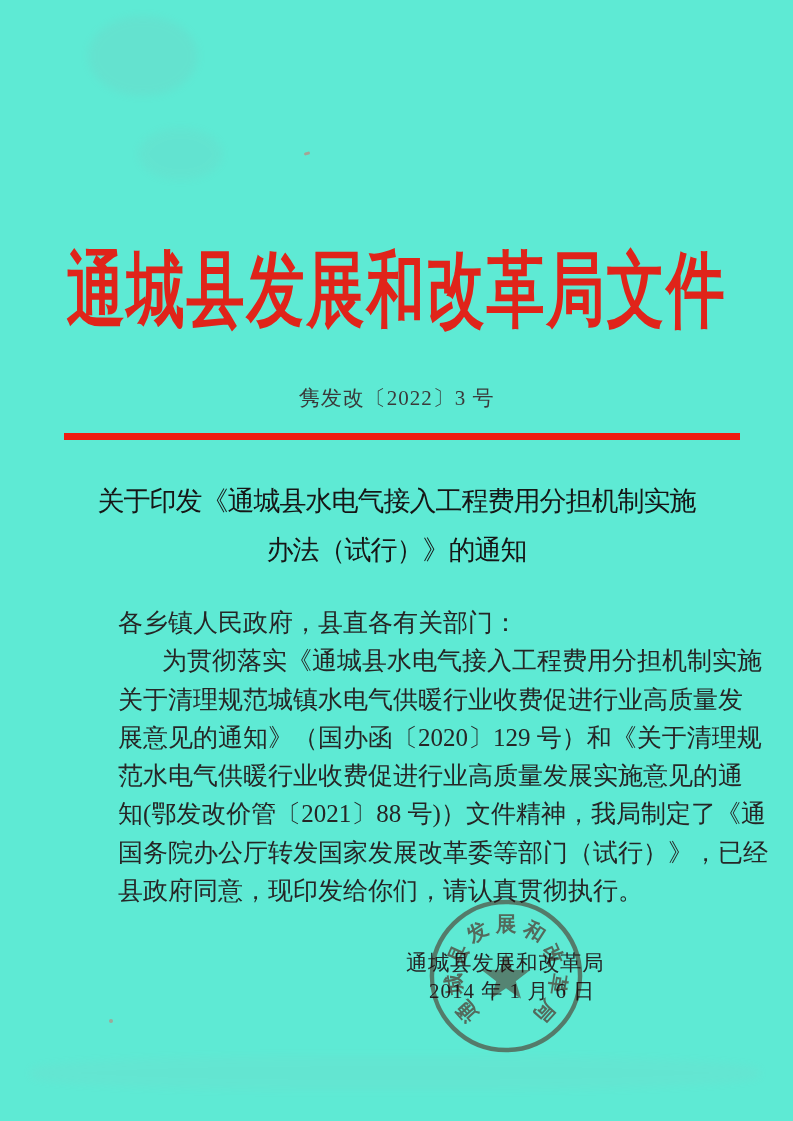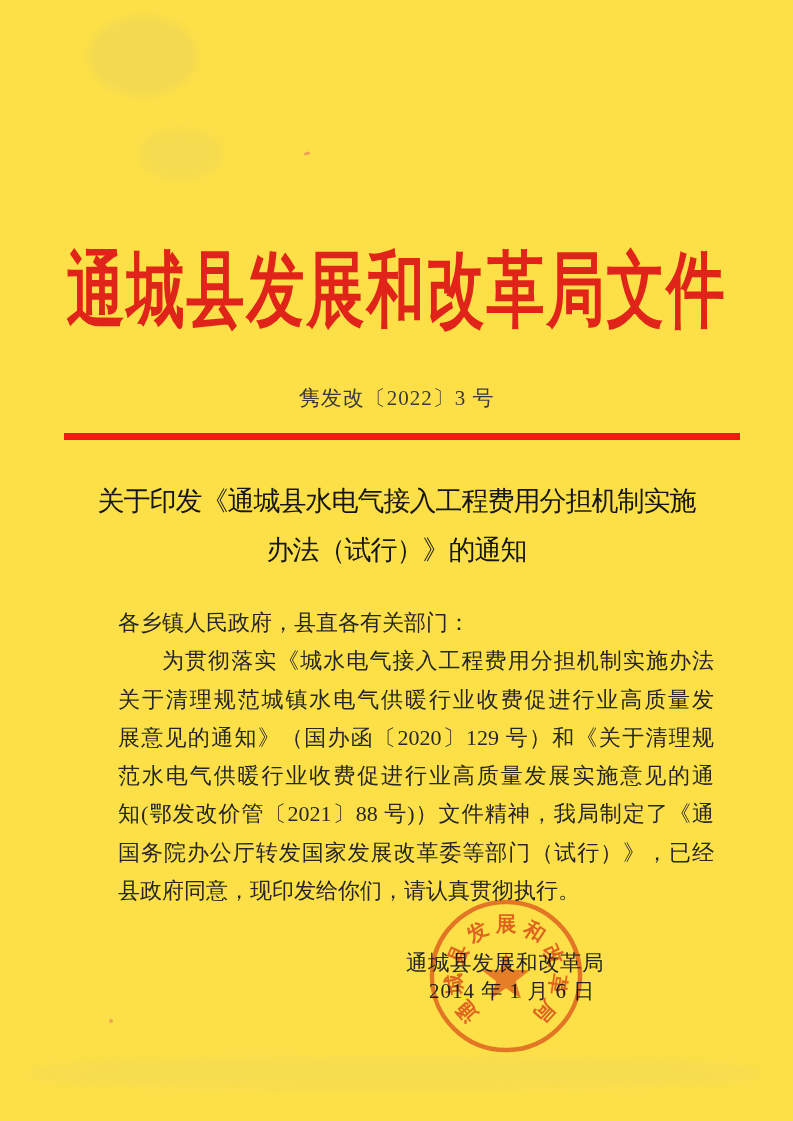--- a/index.html
+++ b/index.html
@@ -1,21 +1,21 @@
 <!DOCTYPE html>
 <html><head>
 <meta charset="utf-8">
 <style>
   html,body{margin:0;padding:0;}
   body{
     width:793px;height:1121px;position:relative;overflow:hidden;
     background:#fefefe;
     font-family:"Liberation Serif","DejaVu Serif",serif;
   }
-  .page{position:absolute;inset:0;background:#fde047;}
+  .page{position:absolute;inset:0;background:#5eead4;}
 
   
   .smudge{position:absolute;border-radius:50%;filter:blur(4px);pointer-events:none;}
   .smudge-1{left:88px;top:16px;width:110px;height:80px;background:#9aa0a6;opacity:.10;}
   .smudge-2{left:138px;top:128px;width:85px;height:52px;background:#9aa0a6;opacity:.08;}
   .smudge-3{left:30px;top:1056px;width:730px;height:34px;background:#aab0b6;opacity:.07;border-radius:40%;}
   .speck{position:absolute;pointer-events:none;}
   .speck-1{left:304px;top:152px;width:6px;height:3px;background:#e06a5e;opacity:.55;border-radius:2px;transform:rotate(-15deg);}
   .speck-2{left:109px;top:1019px;width:4px;height:4px;background:#d96a60;opacity:.5;border-radius:50%;}
 
@@ -37,21 +37,21 @@
 
   
   .notice-title{
     position:absolute;left:0;right:0;top:477px;text-align:center;
     font-weight:normal;font-size:27px;letter-spacing:-1px;line-height:49px;color:#161616;
   }
 
   
   .body-block{
     position:absolute;left:118px;top:604px;width:596px;
-    font-size:22px;color:#262626;line-height:38.3px;
+    font-size:25px;color:#262626;line-height:38.3px;
   }
   .body-line{
     text-align:justify;text-align-last:justify;white-space:nowrap;
   }
   .body-line.no-justify{text-align:left;text-align-last:left;}
   .body-line.indent{text-indent:44px;}
 
   
   .sig-agency{
     position:absolute;left:406px;top:941px;font-size:21.5px;color:#262626;letter-spacing:0.5px;margin-top:7px;
@@ -87,21 +87,21 @@
 
   <div class="red-rule"></div>
 
   <div class="notice-title">
     <div>关于印发《通城县水电气接入工程费用分担机制实施</div>
     <div>办法（试行）》的通知</div>
   </div>
 
   <div class="body-block">
     <div class="body-line no-justify">各乡镇人民政府，县直各有关部门：</div>
-    <div class="body-line indent">为贯彻落实《城水电气接入工程费用分担机制实施办法</div>
+    <div class="body-line indent">为贯彻落实《通城县水电气接入工程费用分担机制实施</div>
     <div class="body-line">关于清理规范城镇水电气供暖行业收费促进行业高质量发</div>
     <div class="body-line">展意见的通知》（国办函〔2020〕129 号）和《关于清理规</div>
     <div class="body-line">范水电气供暖行业收费促进行业高质量发展实施意见的通</div>
     <div class="body-line">知(鄂发改价管〔2021〕88 号)）文件精神，我局制定了《通</div>
     <div class="body-line">国务院办公厅转发国家发展改革委等部门（试行）》，已经</div>
     <div class="body-line no-justify">县政府同意，现印发给你们，请认真贯彻执行。</div>
   </div>
 
   <div class="sig-agency">通城县发展和改革局</div>
   <div class="sig-date">2014 年 1 月 6 日</div>

